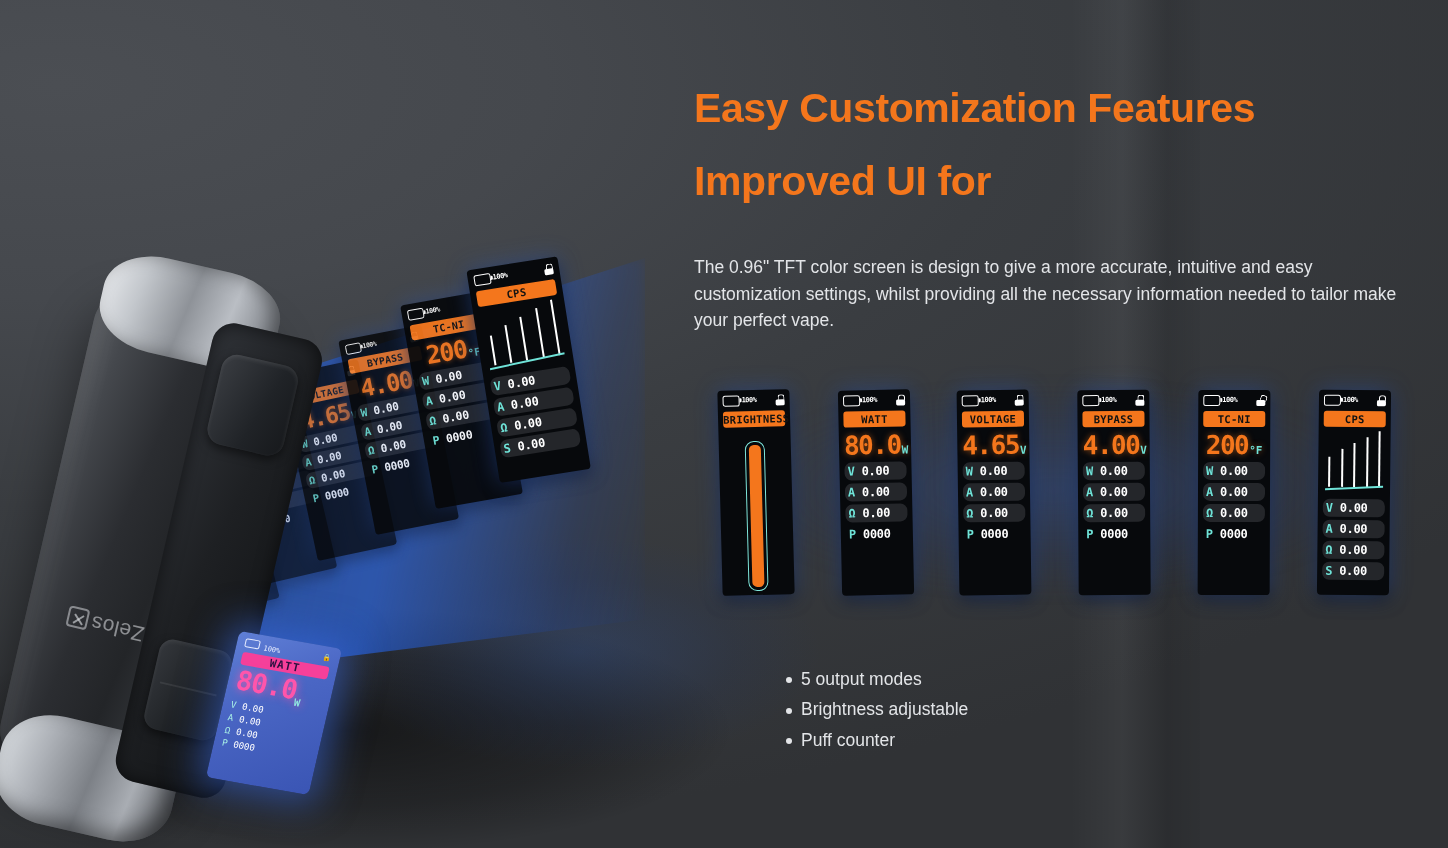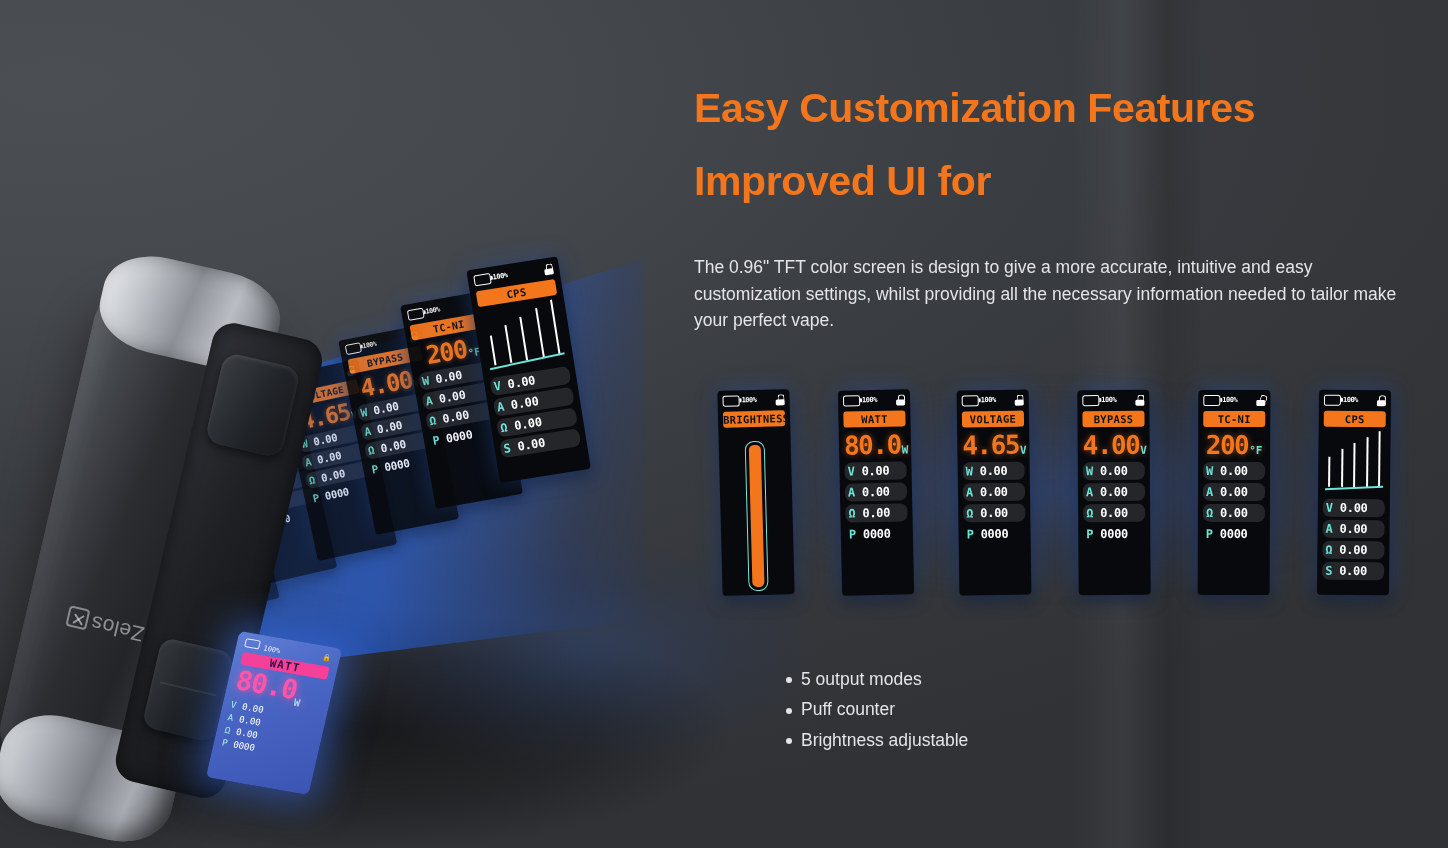--- a/index.html
+++ b/index.html
@@ -624,17 +624,17 @@
             <span class="lbl">S</span>
             <span class="val">0.00</span>
           </div>
         </div>
       </div>
     </div>
 
   <div class="bullets">
     <ul>
         <li><span class="dot"></span><span>5 output modes</span></li>
+        <li><span class="dot"></span><span>Brightness adjustable</span></li>
         <li><span class="dot"></span><span>Puff counter</span></li>
-        <li><span class="dot"></span><span>Brightness adjustable</span></li>
       </ul>
   </div>
 </div>
 
 </body></html>

